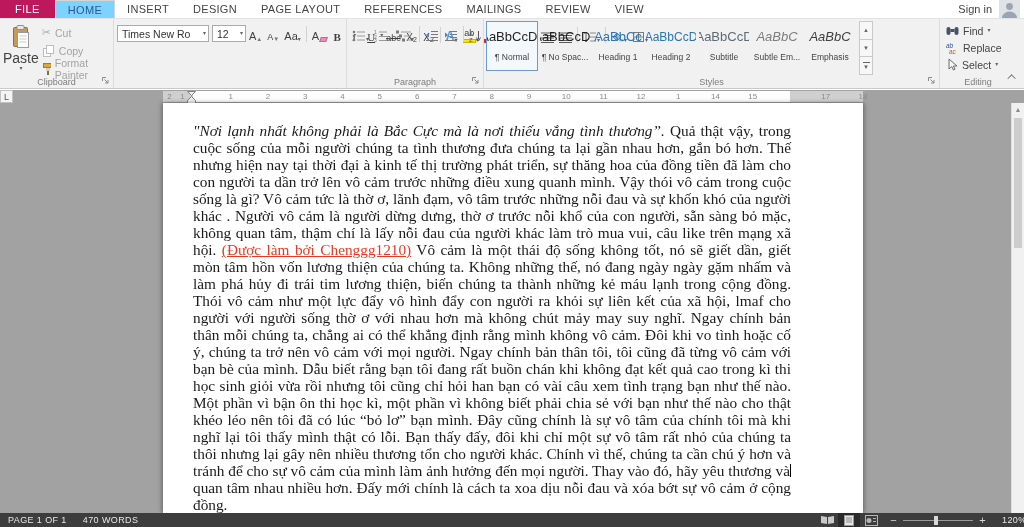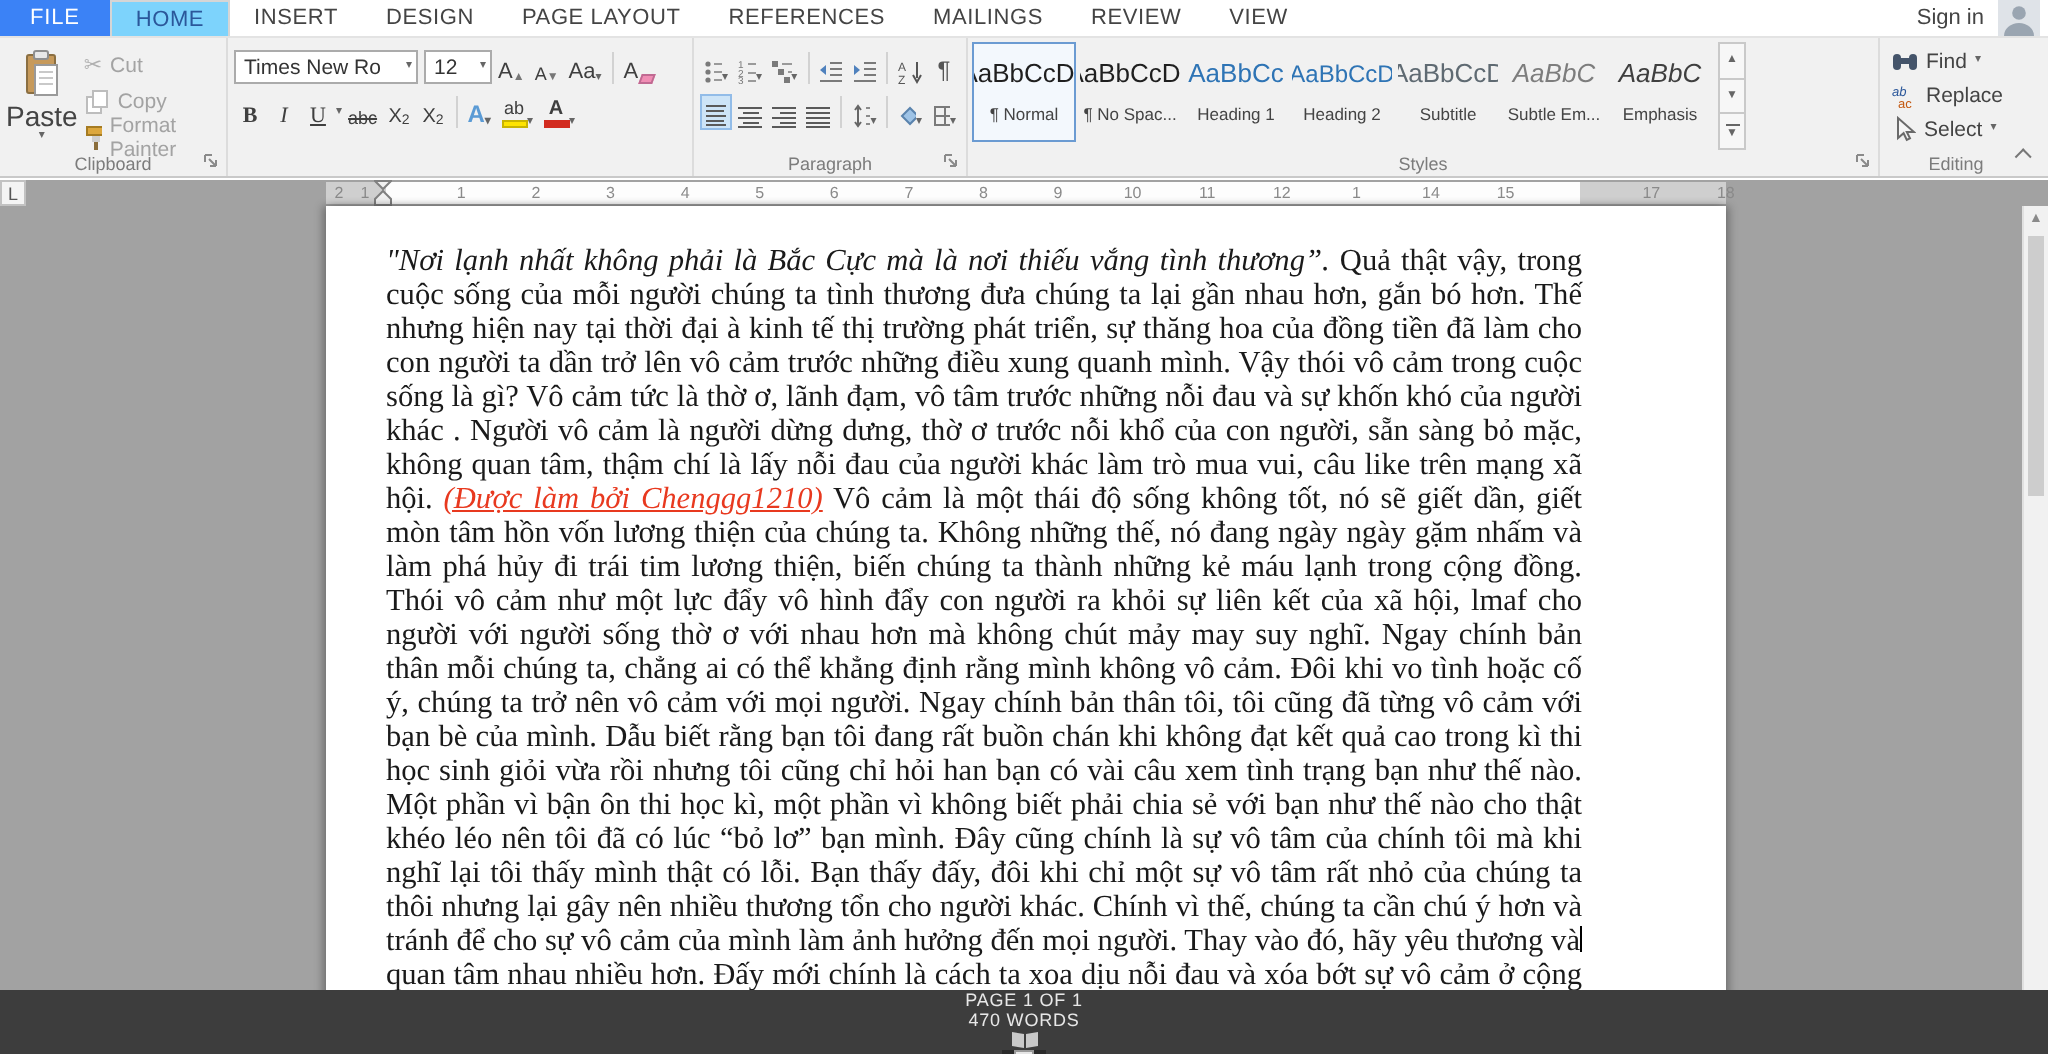--- a/index.html
+++ b/index.html
@@ -5,41 +5,41 @@
   :root{
     --accent_blue:#2b579a; --heading_blue:#2e74b5; --red_text:#e8391f;
     --status_bar:#3d3d3d; --doc_bg:#a2a2a2; --highlight_yellow:#ffe400; --font_color_red:#d22b1f;
   }
   *{box-sizing:border-box; margin:0; padding:0;}
   body{width:1024px;height:527px;overflow:hidden;font-family:"Liberation Sans",sans-serif;background:#fff;}
   #app{position:relative;width:1024px;height:527px;background:#fff;}
 
   
   .tabbar{position:absolute;top:0;left:0;right:0;height:19px;background:#fff;display:flex;align-items:stretch;font-size:11px;color:#444;border-bottom:1px solid #e3e3e3;}
-  .file-tab{background:#3b82f6;color:#fff;padding:0 15px;display:flex;align-items:center;letter-spacing:.4px;}
+  .file-tab{background:#be185d;color:#fff;padding:0 15px;display:flex;align-items:center;letter-spacing:.4px;}
   .tab{padding:0 12px;display:flex;align-items:center;letter-spacing:.3px;cursor:default;}
   .tab.active{color:var(--accent_blue);background:#7dd3fc;border:1px solid #d5d5d5;border-bottom:none;}
   .tab-spacer{flex:1;}
   .signin{display:flex;align-items:center;gap:7px;padding:4px 4px;color:#444;}
   .avatar{width:21px;height:18px;background:#dfe3e8;display:flex;align-items:flex-end;justify-content:center;overflow:hidden;}
 
   
   .ribbon{position:absolute;top:19px;left:0;right:0;height:70px;background:#f1f1f1;border-bottom:1px solid #c9c9c9;display:flex;}
   .group{position:relative;border-right:1px solid #dcdcdc;display:flex;flex-direction:column;}
   .gbody{flex:1;display:flex;padding:3px 3px 0 3px;}
   .gfoot{height:14px;position:relative;}
   .glabel{position:absolute;left:0;right:0;bottom:1px;text-align:center;font-size:9px;color:#7c7c7c;}
   .launcher{position:absolute;right:2px;bottom:2px;width:11px;height:11px;display:flex;align-items:center;justify-content:center;}
   .bigbtn{width:38px;display:flex;flex-direction:column;align-items:center;padding-top:3px;cursor:default;}
   .biglabel{font-size:14px;color:#444;margin-top:2px;}
   .dd{font-size:6px;color:#666;line-height:5px;}
   .smallcol{display:flex;flex-direction:column;justify-content:flex-start;gap:1px;padding-top:2px;}
   .srow{display:flex;align-items:center;gap:4px;font-size:10.5px;height:17px;padding:0 3px;color:#444;}
   .srow.disabled{color:#a3a3a3;}
-  .rowstack{display:flex;flex-direction:column;width:100%;}
+  .rowstack{display:flex;flex-direction:row;width:100%;}
   .rrow{display:flex;align-items:center;height:24px;gap:1px;}
   .rbtn{min-width:16px;height:18px;display:flex;align-items:flex-end;justify-content:center;padding:1px 2px;color:#3f3f3f;font-size:11px;position:relative;}
   .rbtn.active{background:#cde4f7;border:1px solid #92bce8;}
   .vsep{width:1px;height:16px;background:#d2d2d2;margin:0 2px;align-self:center;}
   .combo{background:#fff;border:1px solid #ababab;height:17px;display:flex;align-items:center;font-size:10.5px;color:#333;padding:0 2px 0 4px;}
   .combo .dd{margin-left:auto;}
   .serif{font-family:"Liberation Serif",serif;}
   .it{font-style:italic;}
   .un{text-decoration:underline;}
   .strike{text-decoration:line-through;font-size:9px;}
@@ -82,28 +82,28 @@
   .rnums.rightg{left:627px;padding-left:17px;justify-content:space-between;}
   .rnums.rightg .rcell{width:37.3px;text-align:center;}
   .indent-marker{position:absolute;left:24px;top:-1px;}
   .rindent-marker{position:absolute;left:620px;top:5px;}
 
   
   .docarea{position:absolute;top:103px;left:0;right:0;bottom:14px;background:var(--doc_bg);}
   .page{position:absolute;left:163px;top:0;width:700px;height:100%;background:#fff;box-shadow:2px 0 4px rgba(0,0,0,.25), -2px 0 4px rgba(0,0,0,.25);}
   .pagetext{position:absolute;left:30px;top:19px;width:598px;font-family:"Liberation Serif",serif;font-size:15.3px;line-height:17px;color:#1a1a1a;text-align:justify;}
   .seg-italic{font-style:italic;}
-  .seg-red{color:var(--red_text);font-style:italic;text-decoration:underline;}
+  .seg-red{color:var(--red_text);text-decoration:underline;}
   .seg-caret{display:inline-block;width:0;border-left:1px solid #000;height:13px;vertical-align:-1px;}
   .scrollbar{position:absolute;right:0;top:0;width:13px;height:100%;background:#f1f1f1;border-left:1px solid #e0e0e0;}
   .sb-up{height:13px;display:flex;align-items:center;justify-content:center;font-size:7px;color:#8a8a8a;}
   .sb-thumb{position:absolute;left:2px;right:2px;top:15px;height:130px;background:#cdcdcd;}
 
   
-  .statusbar{position:absolute;left:0;right:0;bottom:0;height:32px;background:var(--status_bar);display:flex;align-items:center;color:#e8e8e8;font-size:9px;letter-spacing:.4px;flex-direction:column;}
+  .statusbar{position:absolute;left:0;right:0;bottom:0;height:14px;background:var(--status_bar);display:flex;align-items:center;color:#e8e8e8;font-size:9px;letter-spacing:.4px;}
   .stitem{padding:0 8px;display:flex;align-items:center;height:100%;}
   .status-spacer{flex:1;}
   .viewbtn{width:22px;height:14px;display:flex;align-items:center;justify-content:center;}
   .viewbtn.active{background:#2a2a2a;}
   .zoomctl{display:flex;align-items:center;gap:6px;padding:0 8px;}
   .zoomtrack{position:relative;width:70px;height:1px;background:#9a9a9a;}
   .zoomthumb{position:absolute;left:31px;top:-4px;width:4px;height:9px;background:#d8d8d8;}
   .zglyph{font-size:11px;color:#d8d8d8;line-height:10px;}
   .zoomlevel{width:30px;text-align:right;}
 </style>

